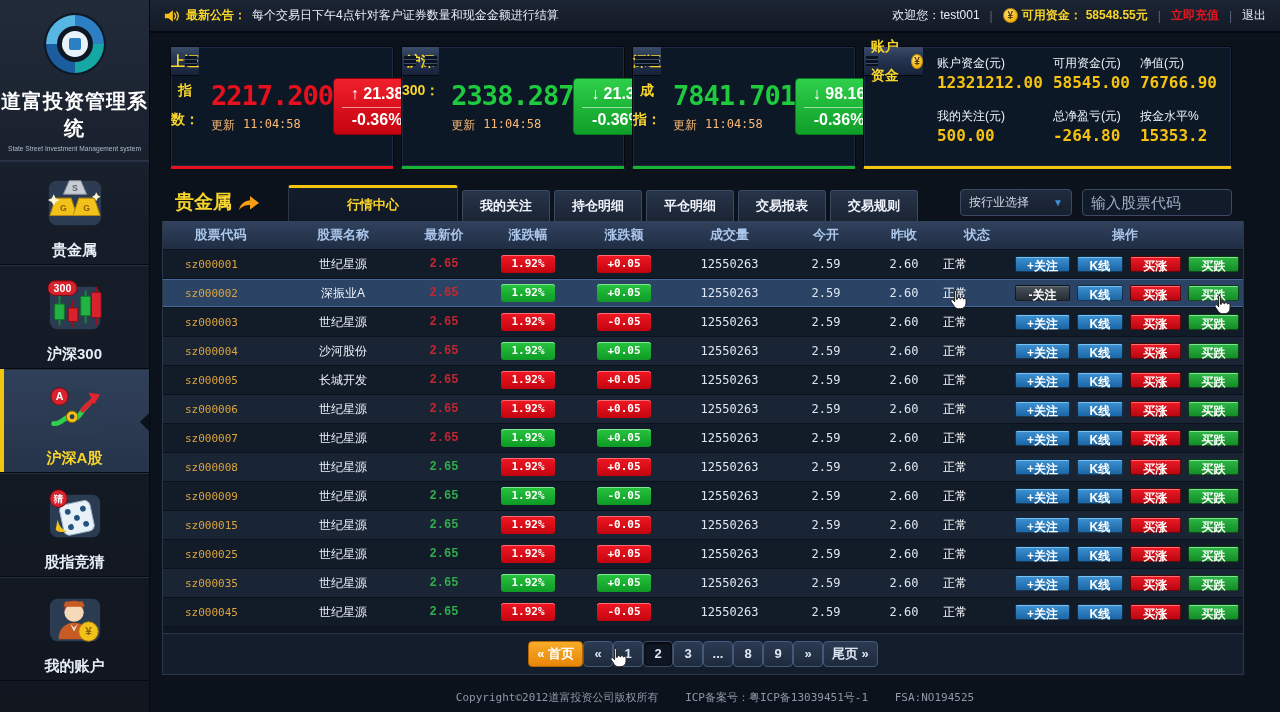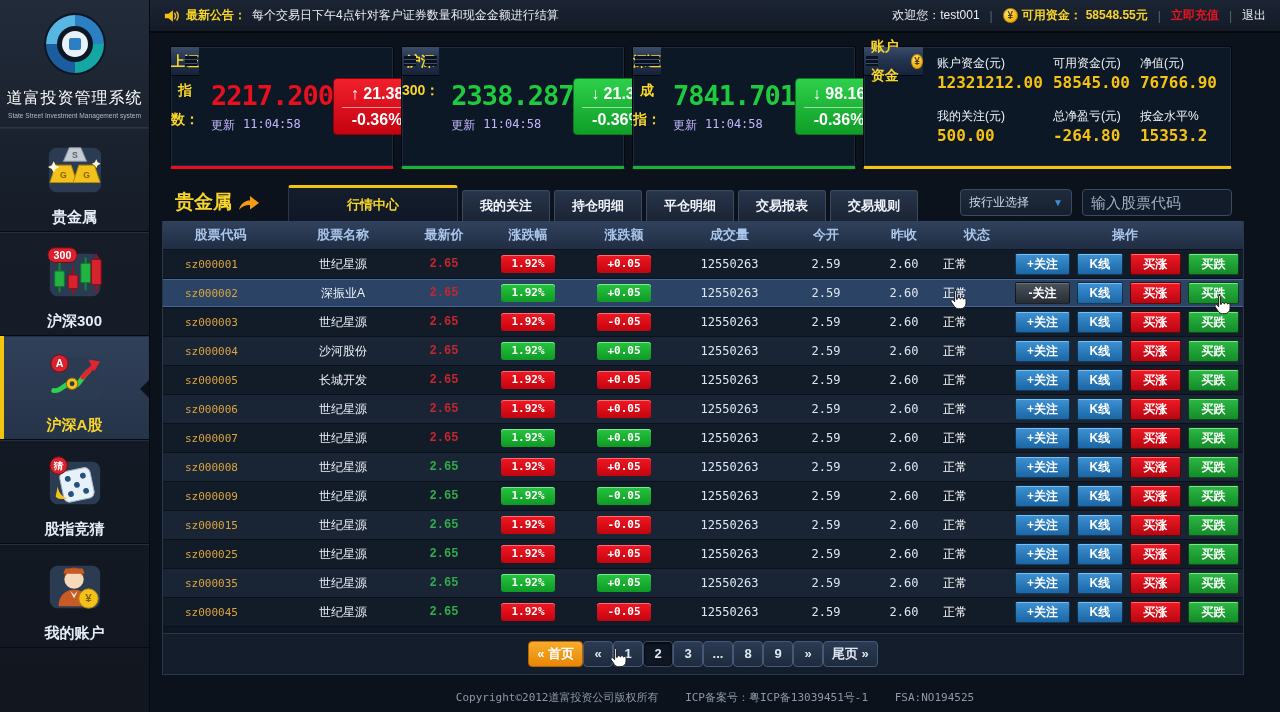--- a/index.html
+++ b/index.html
@@ -6,21 +6,21 @@
   html,body { width:1280px; height:712px; overflow:hidden; background:#0b1119;
     font-family:"Liberation Sans", sans-serif; }
   .app { position:relative; width:1280px; height:712px; background:#0c121c; color:#e8eef5; }
 
   
   .sidebar { position:absolute; left:0; top:0; width:150px; height:712px;
     background:linear-gradient(180deg,#222b3a 0%,#161d29 30%,#11161f 100%);
     border-right:1px solid #05080d; }
   .logo-block { padding:10px 0 8px; text-align:center; border-bottom:1px solid #2a3445;
     box-shadow:0 1px 0 #05080d; }
-  .logo-title { font-size:16px; font-weight:normal; color:#ffffff; letter-spacing:1px; margin-top:6px; }
+  .logo-title { font-size:20px; font-weight:bold; color:#ffffff; letter-spacing:1px; margin-top:6px; }
   .logo-sub { font-size:7px; color:#aeb9c9; margin-top:3px; transform:scale(.95); }
   .nav-item { position:relative; height:104px; text-align:center; padding-top:12px; cursor:pointer;
     border-bottom:1px solid #060a11; box-shadow:inset 0 1px 0 #252f40; }
   .nav-item .nav-label { display:block; margin-top:6px; font-size:15px; color:#e6edf6; font-weight:bold; }
   .nav-item.active { background:linear-gradient(180deg,#31405a 0%,#26344a 100%); }
   .nav-item.active::before { content:""; position:absolute; left:0; top:0; bottom:0; width:4px; background:#f3c50f; }
   .nav-item.active::after { content:""; position:absolute; right:0; top:44px; width:0; height:0;
     border-top:9px solid transparent; border-bottom:9px solid transparent; border-right:9px solid #0c121c; }
   .nav-item.active .nav-label { color:#f8d52a; }
   .nav-icon { display:inline-block; width:58px; height:58px; }
@@ -50,21 +50,21 @@
   .card-head { position:relative; height:29px; line-height:29px; text-align:center;
     background:linear-gradient(180deg,#3a4c69 0%,#243450 45%,#17233a 100%);
     border-bottom:1px solid #05090f; color:#f8d52a; font-size:14px; font-weight:bold; }
   .card-head .grip-l, .card-head .grip-r { position:absolute; top:9px; width:12px; height:10px;
     background:repeating-linear-gradient(180deg,#0a1220 0 3px,#3d4f6b 3px 4px); }
   .grip-l { left:2px; } .grip-r { right:2px; }
   .card-body { flex:1; display:flex; align-items:center; justify-content:space-between; padding:0 12px; }
   .idx-left { text-align:left; }
   .idx-value { font-size:27px; font-weight:bold; font-family:"DejaVu Sans Mono", monospace; letter-spacing:-1px; }
   .idx-value.red { color:#e8101c; } .idx-value.green { color:#1fcb3e; }
-  .idx-upd { margin-top:6px; font-size:12px; color:#c4b5fd; display:flex; gap:8px; }
+  .idx-upd { margin-top:6px; font-size:12px; color:#fdba74; display:flex; gap:8px; }
   .idx-time { font-family:"DejaVu Sans Mono", monospace; }
   .idx-badge { min-width:88px; padding:6px 8px 5px; border-radius:4px; text-align:center; color:#fff; font-weight:bold; }
   .idx-badge.red { background:linear-gradient(180deg,#f0202c,#c50310); border:1px solid #8f000a; }
   .idx-badge.green { background:linear-gradient(180deg,#2ecf4a,#0f9e28); border:1px solid #0a7a1e; }
   .idx-chg { font-size:16px; border-bottom:1px solid rgba(255,255,255,.55); padding-bottom:4px; }
   .idx-pct { font-size:16px; padding-top:3px; }
   .card-foot-red { border-bottom:3px solid #e8101c; }
   .card-foot-green { border-bottom:3px solid #17b332; }
   .card-foot-yellow { border-bottom:3px solid #f3c50f; }
 
@@ -113,21 +113,21 @@
   .c-price { text-align:center; font-family:Liberation Mono, monospace; font-weight:bold; }
   .c-price.red { color:#c62630; } .c-price.green { color:#2fae4a; }
   .c-num { text-align:center; color:#dde6f1; font-family:"DejaVu Sans Mono", monospace; }
   .c-status { text-align:left; color:#ffffff; }
   .c-badge { display:flex; justify-content:center; }
   .badge { width:54px; height:18px; line-height:18px; text-align:center; border-radius:3px;
     color:#fff; font-size:11px; font-weight:bold; font-family:"DejaVu Sans Mono", monospace; }
   .badge.red { background:linear-gradient(180deg,#f01823,#c3040f); box-shadow:inset 0 1px 0 #ff6b72; }
   .badge.green { background:linear-gradient(180deg,#27c43f,#0e9a25); box-shadow:inset 0 1px 0 #7fe892; }
   .c-actions { display:flex; gap:7px; justify-content:flex-start; padding-left:4px; }
-  .abtn { height:22px; border-radius:2px; border:1px solid rgba(0,0,0,.6); color:#fff; font-size:12px;
+  .abtn { height:16px; border-radius:2px; border:1px solid rgba(0,0,0,.6); color:#fff; font-size:12px;
     font-weight:bold; cursor:pointer; padding:0 8px; line-height:19px; font-family:"Liberation Sans", sans-serif; }
   .abtn-watch { width:56px; background:linear-gradient(180deg,#3e92d3,#1b66a6); box-shadow:inset 0 1px 0 #7cc0ef; }
   .abtn-watch.off { background:linear-gradient(180deg,#4a525c,#272d35); box-shadow:inset 0 1px 0 #6a737e; }
   .abtn-kline { width:46px; background:linear-gradient(180deg,#3e92d3,#1b66a6); box-shadow:inset 0 1px 0 #7cc0ef; }
   .abtn-up { width:52px; background:linear-gradient(180deg,#ef1a25,#b80712); box-shadow:inset 0 1px 0 #ff7078; }
   .abtn-down { width:52px; background:linear-gradient(180deg,#2cb845,#148c28); box-shadow:inset 0 1px 0 #82e394; }
 
   
   .pagebar { margin-top:auto; height:41px; border-top:1px solid #2a3748; background:#141d2b;
     display:flex; align-items:center; justify-content:center; gap:0; }

